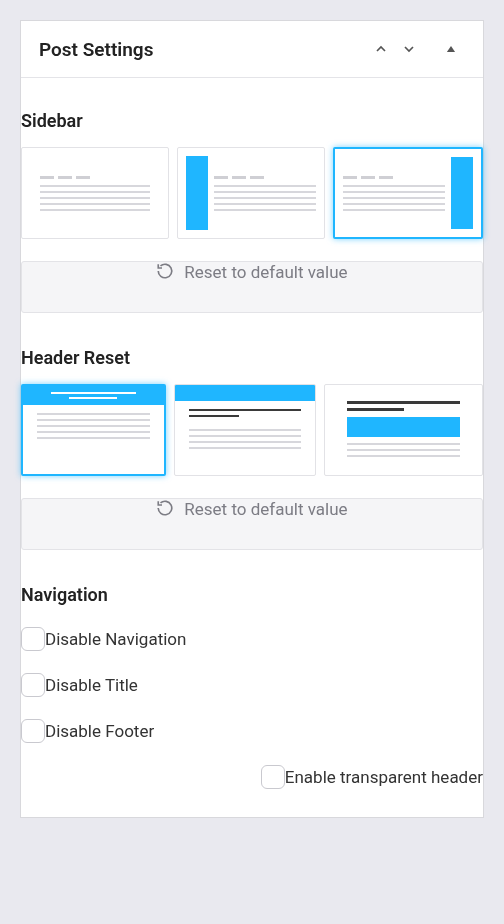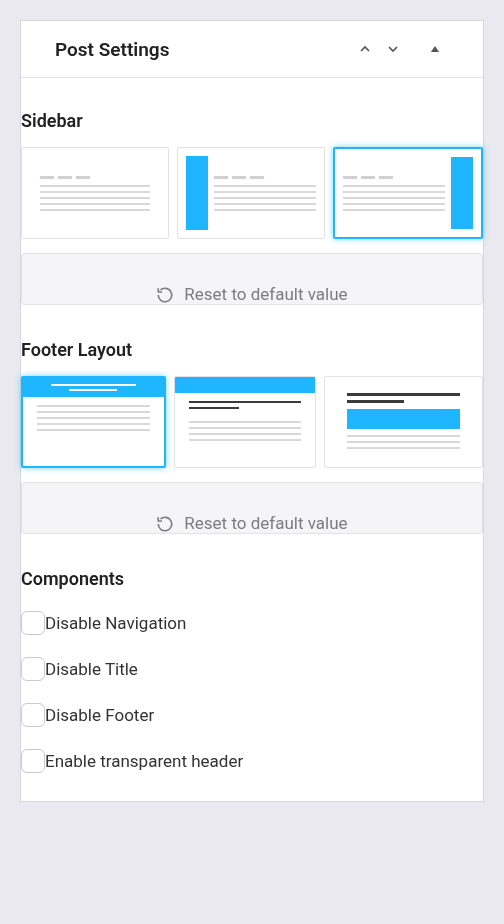--- a/index.html
+++ b/index.html
@@ -12,21 +12,21 @@
     padding: 20px;
   }
   .panel {
     width: 464px;
     background: #fff;
     border: 1px solid #d8d8dc;
   }
   .panel-header {
     display: flex;
     align-items: center;
-    padding: 14px 34px;
+    padding: 14px 18px;
     border-bottom: 1px solid #e4e4e8;
   }
   .panel-title {
     font-size: 19px;
     font-weight: 600;
     color: #222;
     flex: 1;
   }
   .hdr-icon {
     width: 28px;
@@ -89,43 +89,43 @@
   .hl-body .dline.short { width:45%; }
 
   
   .hl3-inner { width:100%; height:100%; padding:8px 14px; display:flex; flex-direction:column; gap:4px; }
   .hl3-dark { height:3px; background:#3a3a3a; }
   .hl3-dark.short { width:50%; }
   .hl3-blue { height:20px; background:#1fb6ff; margin:2px 0; }
   .hl3-g { height:2px; background:#d7d7dc; }
 
   .reset-btn {
-    margin-top: 14px;
+    margin-top: 22px;
     width: 100%;
     height: 52px;
     background: #f5f5f7;
     border: 1px solid #e3e3e7;
     border-radius: 3px;
     display: flex;
-    align-items: flex-end;
+    align-items: flex-start;
     justify-content: center;
     gap: 10px;
     color: #7c7c84;
     font-size: 17px;
     cursor: pointer;
   }
   .reset-btn svg { width:18px; height:18px; }
 
   .checkbox-row {
     display: flex;
     align-items: center;
     margin-bottom: 22px;
     cursor: pointer;
   }
-  .checkbox-row:last-child { margin-bottom: 6px; }
+  .checkbox-row:last-child { margin-bottom: 6px; justify-content: flex-end; }
   .cb {
     width: 24px;
     height: 24px;
     border: 1px solid #c9c9cf;
     border-radius: 6px;
     background: #fff;
     flex-shrink: 0;
   }
   .cb-label {
     font-size: 17px;
@@ -214,21 +214,21 @@
     </div>
 
     <div class="reset-btn">
       <svg viewBox="0 0 24 24" fill="none" stroke="currentColor" stroke-width="2.2">
         <path d="M3 12a9 9 0 1 0 3-6.7"></path>
           <polyline points="3 3 3 8 8 8"></polyline>
       </svg>
       <span>Reset to default value</span>
     </div>
 
-    <div class="section-label" style="margin-top:34px;">Footer Layout</div>
+    <div class="section-label" style="margin-top:34px;">Header Reset</div>
 
     <div class="option-row">
       <div class="option-card hl-card selected">
         <div class="hl-top">
             <div class="wline"></div>
             <div class="wline short"></div>
           </div>
         <div class="hl-body">
           <div class="gline"></div>
             <div class="gline"></div>
@@ -262,21 +262,21 @@
     </div>
 
     <div class="reset-btn">
       <svg viewBox="0 0 24 24" fill="none" stroke="currentColor" stroke-width="2.2">
         <path d="M3 12a9 9 0 1 0 3-6.7"></path>
           <polyline points="3 3 3 8 8 8"></polyline>
       </svg>
       <span>Reset to default value</span>
     </div>
 
-    <div class="section-label" style="margin-top:34px; margin-bottom:22px;">Components</div>
+    <div class="section-label" style="margin-top:34px; margin-bottom:22px;">Navigation</div>
 
     <div class="checkbox-row">
       <div class="cb"></div>
       <div class="cb-label">Disable Navigation</div>
     </div>
     <div class="checkbox-row">
       <div class="cb"></div>
       <div class="cb-label">Disable Title</div>
     </div>
     <div class="checkbox-row">

